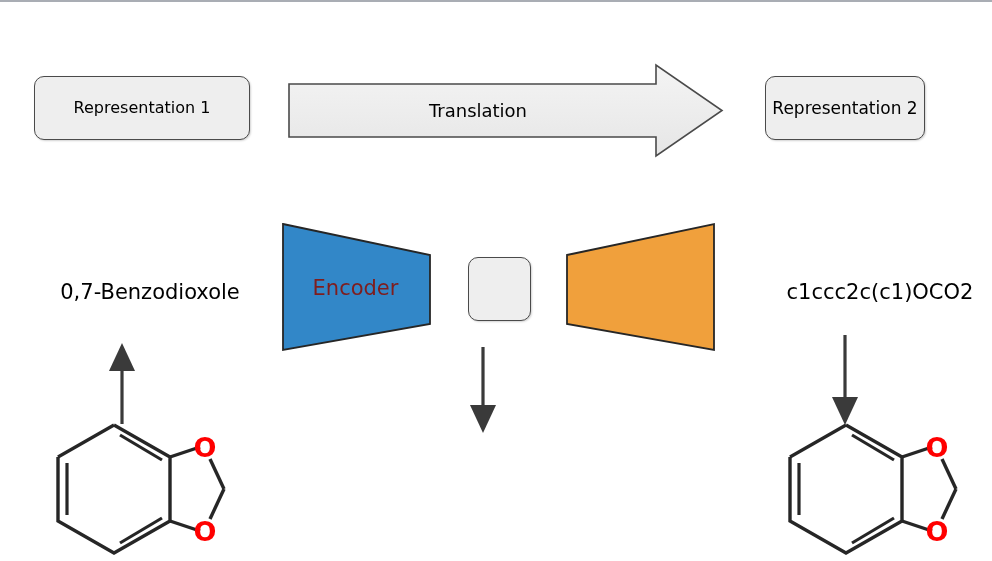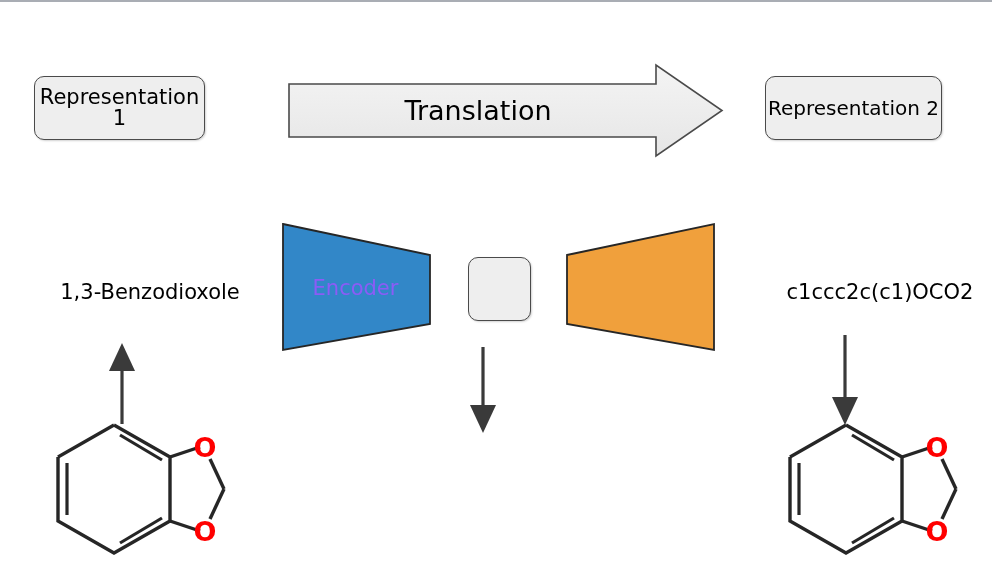--- a/index.html
+++ b/index.html
@@ -27,48 +27,48 @@
     border-radius: 10px;
     box-sizing: border-box;
     display: flex;
     align-items: center;
     justify-content: center;
     color: #000000;
     box-shadow: 1px 1px 2px rgba(0,0,0,0.18);
   }
   .rbox span { line-height: 1; }
 
-  #rep1 { left: 34px;  top: 74px;  width: 171px; height: 64px; font-size: 21px; text-align: center; }
-  #rep2 { left: 765px; top: 74px;  width: 177px; height: 64px; font-size: 20px; }
+  #rep1 { left: 34px;  top: 74px;  width: 216px; height: 64px; font-size: 16px; text-align: center; }
+  #rep2 { left: 765px; top: 74px;  width: 160px; height: 64px; font-size: 17px; }
   #desc { left: 331px; top: 453px; width: 336px; height: 64px; font-size: 20px; }
 
   
   #latent {
     left: 468px; top: 255px; width: 63px; height: 64px;
     border-radius: 10px;
   }
 
   
   #translation-arrow {
     left: 288px; top: 61px; width: 436px; height: 95px;
   }
   #translation-label {
     left: 288px; top: 61px; width: 436px; height: 95px;
     display: flex; align-items: center; justify-content: center;
-    font-size: 27px; color: #000000;
+    font-size: 18px; color: #000000;
     padding-right: 56px;
     box-sizing: border-box;
     pointer-events: none;
   }
 
   
   #encoder-shape, #decoder-shape { left: 0; top: 0; }
   .codec-label {
     display: flex; align-items: center; justify-content: center;
-    font-size: 21px; color: #8b5cf6; pointer-events: none;
+    font-size: 21px; color: #7f1d1d; pointer-events: none;
   }
   #encoder-label { left: 283px; top: 255px; width: 145px; height: 62px; }
   #decoder-label { left: 567px; top: 255px; width: 145px; height: 62px; }
 
   
   .plain-text {
     font-size: 21px;
     color: #000000;
     white-space: nowrap;
   }
@@ -121,21 +121,21 @@
   </svg>
   <div class="abs codec-label" id="encoder-label">
     <span>Encoder</span>
   </div>
 
   <div class="abs rbox" id="latent">
     <span></span>
   </div>
 
 
-  <div class="abs plain-text" id="name-label">1,3-Benzodioxole</div>
+  <div class="abs plain-text" id="name-label">0,7-Benzodioxole</div>
 
   <div class="abs plain-text" id="smiles-label">c1ccc2c(c1)OCO2</div>
 
   <svg class="abs arrow-svg" id="arrow-left" width="34" height="84" viewBox="0 0 34 84">
     <line x1="17" y1="84" x2="17" y2="28" stroke="#3a3a3a" stroke-width="3.2"></line>
     <polygon points="17,3 30,31 4,31" fill="#3a3a3a"></polygon>
   </svg>
 
   <svg class="abs arrow-svg" id="arrow-center" width="34" height="90" viewBox="0 0 34 90">
     <line x1="17" y1="0" x2="17" y2="60" stroke="#3a3a3a" stroke-width="3.2"></line>

